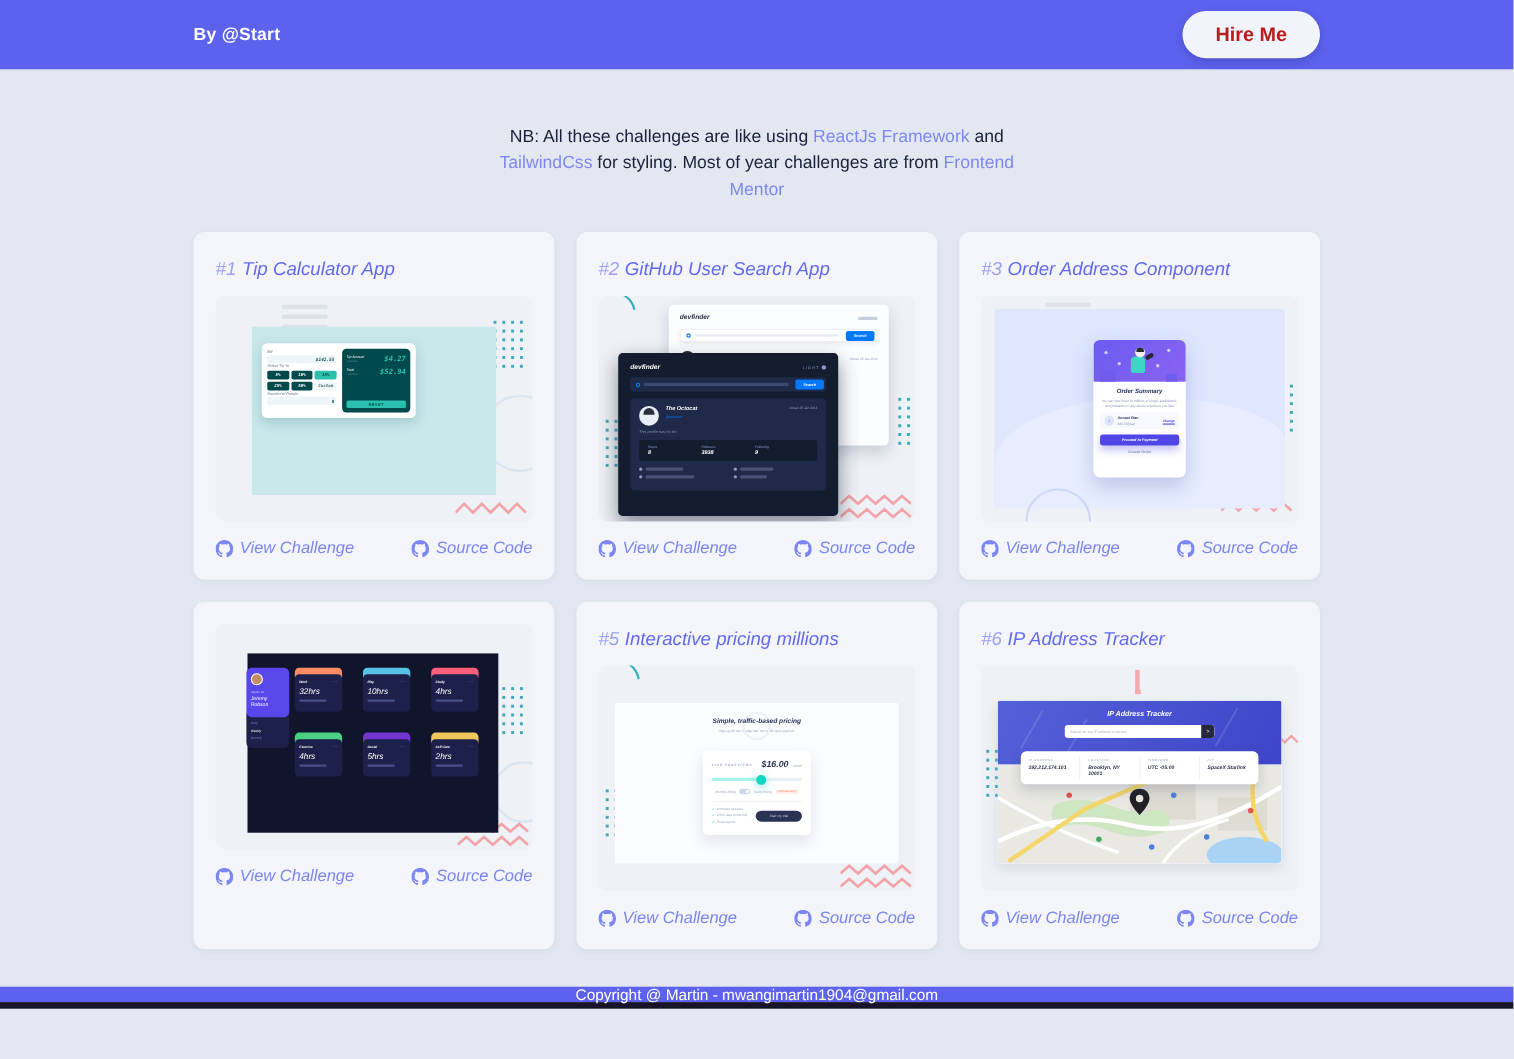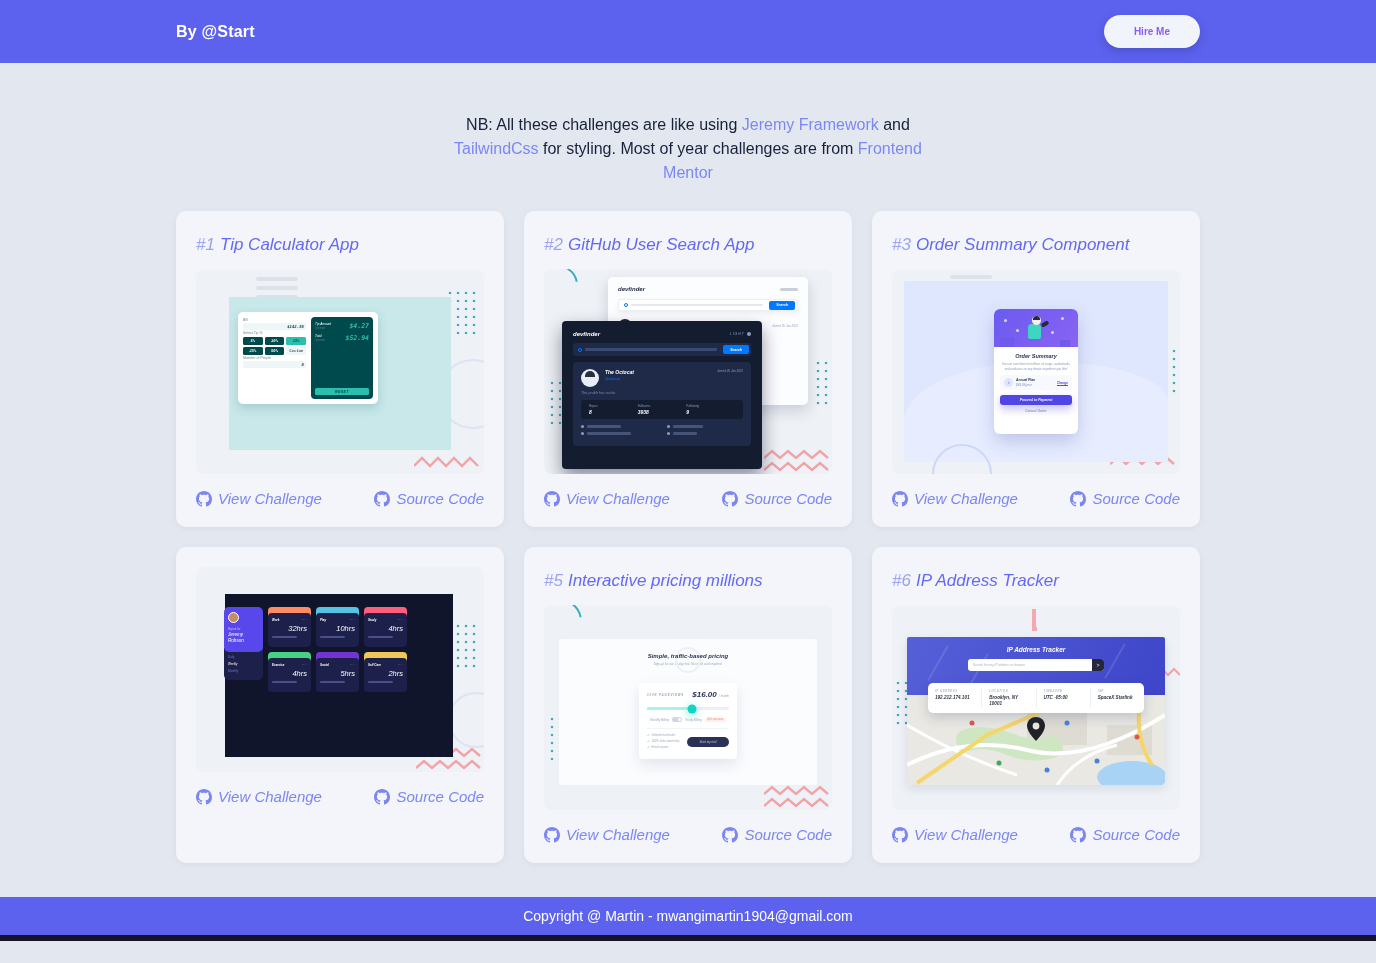--- a/index.html
+++ b/index.html
@@ -1,21 +1,21 @@
 <!DOCTYPE html>
 <html><head>
 <meta charset="utf-8">
 <style>
   * { margin:0; padding:0; box-sizing:border-box; }
   html,body { width:1376px; height:963px; overflow:hidden; font-family:"Liberation Sans", sans-serif; background:#e3e8f0; }
 
   
   .topbar { height:63px; background:#5c62ee; display:flex; align-items:center; justify-content:space-between; padding:0 176px; }
   .brand { color:#ffffff; font-weight:700; font-size:16px; letter-spacing:.2px; }
-  .hire-btn { background:#f2f4fb; color:#8b5cf6; font-weight:700; font-size:10px; border:none; border-radius:22px; padding:11px 30px; box-shadow:0 3px 8px rgba(30,30,90,.25); cursor:pointer; }
+  .hire-btn { background:#f2f4fb; color:#b91c1c; font-weight:700; font-size:18px; border:none; border-radius:22px; padding:11px 30px; box-shadow:0 3px 8px rgba(30,30,90,.25); cursor:pointer; }
 
   
   .intro { width:500px; margin:50px auto 0; text-align:center; font-size:16px; line-height:24px; color:#17213a; }
   .intro a { color:#7d87f4; text-decoration:none; cursor:pointer; }
 
   
   .grid { width:1024px; margin:26px auto 0; display:grid; grid-template-columns:repeat(3,328px); gap:20px; }
   .card { background:#f3f5fa; border-radius:10px; padding:20px; box-shadow:0 2px 6px rgba(80,90,140,.08);font-style:italic; }
   .card-title { font-size:17px; color:#6469f1; margin:4px 0 14px; font-weight:400; }
   .card-title .num { color:#9ba3ef; margin-right:5px; }
@@ -29,21 +29,21 @@
   .dots { width:30px; height:50px; background-image:radial-gradient(#3fa9bc 1.4px, transparent 1.6px); background-size:8px 8px; }
   .menu-lines span { display:block; width:42px; height:4px; border-radius:2px; background:#dde2ea; margin-bottom:5px; }
   .circle-o { border:2px solid #dbe4f3; border-radius:50%; }
   .arc { border:2.5px solid #35aec2; border-radius:50%; border-color:#35aec2 transparent transparent transparent; transform:rotate(35deg); }
   .zig { width:66px; height:26px; }
   .lmark { width:5px; height:22px; border-left:4px solid #f4a9b1; border-bottom:4px solid #f4a9b1; }
 
   
   .tc-bg { position:absolute; left:33px; top:28px; width:222px; height:153px; background:#c8e8ea; }
   .tc-logo { text-align:center; padding-top:15px; font-size:5px; letter-spacing:3px; color:#0d5c60; font-weight:700; line-height:7px; }
-  .tc-card { position:absolute; left:42px; top:43px; width:140px; height:92px; background:#fff; border-radius:5px; padding:5px; display:flex; gap:5px; box-shadow:0 4px 10px rgba(60,120,120,.25); }
+  .tc-card { position:absolute; left:42px; top:43px; width:140px; height:68px; background:#fff; border-radius:5px; padding:5px; display:flex; gap:5px; box-shadow:0 4px 10px rgba(60,120,120,.25); }
   .tc-left { flex:1; }
   .tc-lab { font-size:3.5px; color:#6b7f80; margin:1px 0; }
   .tc-input { height:7px; background:#eef6f8; border-radius:1.5px; display:flex; align-items:center; justify-content:flex-end; padding-right:2px; font-family:"DejaVu Sans Mono",monospace; font-size:4px; font-weight:700; color:#00494d; }
   .tc-tips { display:grid; grid-template-columns:repeat(3,1fr); gap:2px; margin:1.5px 0; }
   .tc-tip { height:8px; border-radius:1.5px; background:#00494d; color:#fff; font-size:3.8px; font-weight:700; display:flex; align-items:center; justify-content:center; font-family:"DejaVu Sans Mono",monospace; }
   .tc-tip.sel { background:#2ac0ad; color:#00494d; }
   .tc-tip.custom { background:#eef6f8; color:#4a6a6c; }
   .tc-right { width:62px; background:#00494d; border-radius:4px; padding:5px 4px 4px; display:flex; flex-direction:column; }
   .tc-row { display:flex; justify-content:space-between; align-items:flex-start; margin-bottom:4px; }
   .tc-rlab { font-size:3.2px; color:#ffffff; }
@@ -112,21 +112,21 @@
   .tt-bg { position:absolute; left:29px; top:27px; width:228px; height:163px; background:#11152b; }
   .tt-wrap { position:absolute; left:28px; top:40px; display:flex; gap:5px; }
   .tt-profile { width:39px; display:flex; flex-direction:column; }
   .tt-ptop { background:#5847eb; border-radius:5px; padding:5px 4px 8px; z-index:1; }
   .tt-ava { width:11px; height:11px; border-radius:50%; background:#c58d64; border:1px solid #fff; }
   .tt-for { font-size:2.8px; color:#cdc3ff; margin-top:4px; }
   .tt-name { font-size:4.6px; color:#fff; font-weight:300; line-height:6px; margin-top:1px; }
   .tt-pbot { background:#1c204b; border-radius:0 0 5px 5px; margin-top:-4px; padding:7px 4px 4px; }
   .tt-period { font-size:2.9px; color:#7078c9; margin-bottom:3px; }
   .tt-period.sel { color:#ffffff; }
-  .tt-grid { display:grid; grid-template-columns:repeat(3,43px); gap:5px;text-align:right; }
+  .tt-grid { display:grid; grid-template-columns:repeat(3,43px); gap:19px; }
   .tt-tile { position:relative; height:40px; }
   .tt-strip { position:absolute; top:0; left:0; right:0; height:12px; border-radius:4px; }
   .tt-tbody { position:absolute; top:6px; left:0; right:0; bottom:0; background:#1c204b; border-radius:4px; padding:4px 4px 3px; }
   .tt-trow { display:flex; justify-content:space-between; align-items:center; }
   .tt-tlabel { font-size:3px; color:#fff; font-weight:700; }
   .tt-dots3 { color:#9aa3e0; font-size:4px; letter-spacing:.5px; }
   .tt-hours { font-size:7.5px; color:#fff; font-weight:300; margin-top:2px; }
   .tt-last { width:70%; height:2px; background:#6f77bd; opacity:.55; border-radius:1px; margin-top:3px; }
 
   
@@ -162,33 +162,33 @@
   .ip-go { width:12px; height:12px; background:#25283c; color:#fff; font-size:5px; display:flex; align-items:center; justify-content:center; }
   .ip-info { position:absolute; left:50%; transform:translateX(-50%); top:46px; width:216px; background:#fff; border-radius:5px; box-shadow:0 5px 12px rgba(60,70,120,.22); display:flex; padding:5px 0; z-index:3; }
   .ip-col { flex:1; padding:2px 7px; border-left:1px solid #eef0f4; }
   .ip-col:first-child { border-left:none; }
   .ip-lab { font-size:2.6px; letter-spacing:.7px; color:#a9b2c0; font-weight:700; }
   .ip-val { font-size:4.6px; font-weight:700; color:#2b3345; margin-top:2px; line-height:5.5px; }
   .ip-map { position:absolute; top:58px; left:0; right:0; bottom:0; }
 
   
   .footer { margin-top:34px; }
-  .footer-bar { height:38px; background:#5c62ee; display:flex; align-items:center; justify-content:center; }
+  .footer-bar { height:14px; background:#5c62ee; display:flex; align-items:center; justify-content:center; }
   .footer-text { color:#ffffff; font-size:14px; }
   .footer-strip { height:6px; background:#17142a; }
 </style>
 </head>
 <body>
 
 <div class="topbar">
   <div class="brand">By @Start</div>
   <button class="hire-btn">Hire Me</button>
 </div>
 
-<p class="intro"><span>NB: All these challenges are like using </span><a>Jeremy Framework</a><span> and </span><a>TailwindCss</a><span> for styling. Most of year challenges are from </span><a>Frontend Mentor</a></p>
+<p class="intro"><span>NB: All these challenges are like using </span><a>ReactJs Framework</a><span> and </span><a>TailwindCss</a><span> for styling. Most of year challenges are from </span><a>Frontend Mentor</a></p>
 
 <div class="grid">
 
   <div class="card">
     <h3 class="card-title"><span class="num">#1</span><span>Tip Calculator App</span></h3>
     <div class="preview">
       <div class="deco menu-lines" style="left:60px;top:8px;">
           <span></span>
           <span></span>
           <span></span>
@@ -356,21 +356,21 @@
       <a class="clink">
           <svg class="gh" viewBox="0 0 16 16">
             <path d="M8 0C3.58 0 0 3.58 0 8c0 3.54 2.29 6.53 5.47 7.59.4.07.55-.17.55-.38 0-.19-.01-.82-.01-1.49-2.01.37-2.53-.49-2.69-.94-.09-.23-.48-.94-.82-1.13-.28-.15-.68-.52-.01-.53.63-.01 1.08.58 1.23.82.72 1.21 1.87.87 2.33.66.07-.52.28-.87.51-1.07-1.78-.2-3.64-.89-3.64-3.95 0-.87.31-1.59.82-2.15-.08-.2-.36-1.02.08-2.12 0 0 .67-.21 2.2.82.64-.18 1.32-.27 2-.27s1.36.09 2 .27c1.53-1.04 2.2-.82 2.2-.82.44 1.1.16 1.92.08 2.12.51.56.82 1.27.82 2.15 0 3.07-1.87 3.75-3.65 3.95.29.25.54.73.54 1.48 0 1.07-.01 1.93-.01 2.2 0 .21.15.46.55.38A8.01 8.01 0 0 0 16 8c0-4.42-3.58-8-8-8z"></path>
           </svg>
           <span>Source Code</span>
         </a>
     </div>
   </div>
 
   <div class="card">
-    <h3 class="card-title"><span class="num">#3</span><span>Order Summary Component</span></h3>
+    <h3 class="card-title"><span class="num">#3</span><span>Order Address Component</span></h3>
     <div class="preview">
       <div class="deco menu-lines" style="left:58px;top:6px;">
           <span></span>
           <span></span>
           <span></span>
         </div>
       <div class="deco dots" style="right:4px;top:78px;width:22px;"></div>
       <svg class="deco zig" style="right:4px;bottom:2px;" viewBox="0 0 66 26">
           <polyline points="0,18 8,11 16,18 24,11 32,18 40,11 48,18 56,11 64,18" fill="none" stroke="#f2a3a8" stroke-width="2.4"></polyline>
         </svg>

